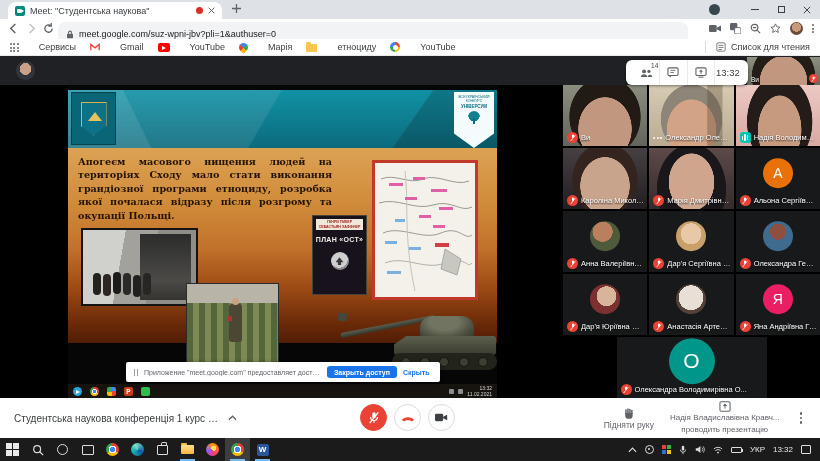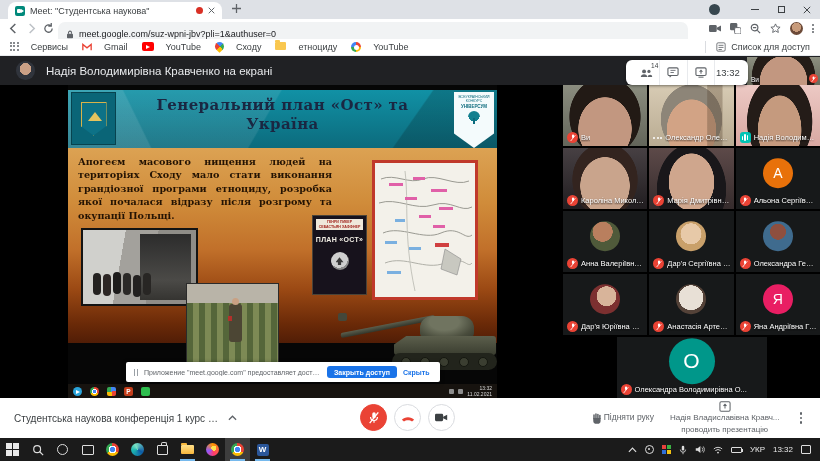--- a/index.html
+++ b/index.html
@@ -31,21 +31,21 @@
           border-radius:7px;display:flex;align-items:center;gap:5px;padding:12px 8px}
   .url-t{font-size:9px;color:#202124;white-space:nowrap}
   .tb-right{position:absolute;right:6px;top:3px;display:flex;align-items:center;gap:9px}
   .mini-avatar{width:13px;height:13px;border-radius:50%;background:radial-gradient(circle at 50% 40%,#c89b7b 0 45%,#6c4a38 46% 100%)}
   .kebab-v{display:flex;flex-direction:column;gap:1.5px}
   .kebab-v i{width:2px;height:2px;border-radius:50%;background:#5f6368}
 
   
   #bookmarks{position:absolute;left:0;top:39px;width:820px;height:17px;background:#fff;
              border-bottom:1px solid #e8eaed;display:flex;align-items:center;gap:14px;padding:0 10px}
-  .bm{display:flex;align-items:flex-start;gap:12px;font-size:9px;color:#3c4043;white-space:nowrap}
+  .bm{display:flex;align-items:flex-end;gap:20px;font-size:9px;color:#3c4043;white-space:nowrap}
   .ico10{width:10px;height:10px;flex:none}
   .grid9{display:grid;grid-template-columns:repeat(3,2px);grid-gap:1.4px}
   .grid9 i{width:2px;height:2px;border-radius:50%;background:#5f6368}
   .yt{width:12px;height:9px;background:#ff0000;border-radius:2px;position:relative}
   .yt::after{content:"";position:absolute;left:4.5px;top:2.5px;border-left:4px solid #fff;border-top:2px solid transparent;border-bottom:2px solid transparent}
   .pin{width:9px;height:9px;border-radius:50% 50% 50% 0;transform:rotate(-45deg);
        background:conic-gradient(#4285f4 0 25%,#34a853 0 50%,#fbbc05 0 75%,#ea4335 0)}
   .folder{width:11px;height:8px;background:#f9c74f;border-radius:1px;position:relative}
   .folder::before{content:"";position:absolute;left:0;top:-2px;width:5px;height:2px;background:#f9c74f;border-radius:1px 1px 0 0}
   .gball{width:10px;height:10px;border-radius:50%;background:conic-gradient(#ea4335 0 25%,#fbbc05 0 50%,#34a853 0 75%,#4285f4 0);position:relative}
@@ -213,21 +213,21 @@
   
   #mbar{position:absolute;left:0;top:398px;width:820px;height:40px;background:#fff;
         display:flex;align-items:center;padding:0 14px}
   .mname{font-size:10px;color:#3c4043;max-width:205px;white-space:nowrap;overflow:hidden;text-overflow:ellipsis}
   .mchev{margin-left:9px}
   .controls{position:absolute;left:360px;top:6px;display:flex;gap:7px}
   .cbtn{width:27px;height:27px;border-radius:50%;border:1px solid #dadce0;background:#fff;
         display:flex;align-items:center;justify-content:center;cursor:pointer}
   .cbtn.micoff{background:#ea4335;border-color:#ea4335}
   .mbar-right{margin-left:auto;display:flex;align-items:center;gap:16px}
-  .raise{display:flex;flex-direction:row;gap:1px;font-size:8.5px;color:#5f6368}
+  .raise{display:flex;flex-direction:column;align-items:center;gap:1px;font-size:8.5px;color:#5f6368}
   .pres{display:flex;flex-direction:column;align-items:center;gap:1px;font-size:8px;color:#5f6368;
         line-height:1.3;text-align:center}
   .kebab-m{display:flex;flex-direction:column;gap:2px;padding:0 4px}
   .kebab-m i{width:2.5px;height:2.5px;border-radius:50%;background:#5f6368}
 
   
   #taskbar{position:absolute;left:0;top:438px;width:820px;height:23px;background:#1b1b1b;
            display:flex;align-items:center}
   .tbtn{width:25px;height:23px;display:flex;align-items:center;justify-content:center;position:relative;flex:none}
   .tbtn.open::after{content:"";position:absolute;left:5px;right:5px;bottom:0;height:2px;background:#76b9ed}
@@ -355,42 +355,41 @@
           <path d="M1 9V2l5 4 5-4v7" stroke="#ea4335" stroke-width="1.6" fill="none"></path>
         </svg>
         <span>Gmail</span>
       </span>
     <span class="bm">
         <span class="yt"></span>
         <span>YouTube</span>
       </span>
     <span class="bm">
         <span class="pin"></span>
-        <span>Сходу</span>
+        <span>Марія</span>
       </span>
     <span class="bm">
         <span class="folder"></span>
         <span>етноциду</span>
       </span>
     <span class="bm">
         <span class="gball"></span>
         <span>YouTube</span>
       </span>
     <span class="bm readlist">
         <svg class="ico10" viewBox="0 0 12 12">
           <rect x="1" y="1" width="10" height="10" rx="1.5" stroke="#5f6368" fill="none"></rect>
           <path d="M3 4h6M3 6.5h6M3 9h4" stroke="#5f6368" stroke-width="1"></path>
         </svg>
-        <span>Список для доступ</span>
+        <span>Список для чтения</span>
       </span>
   </div>
 
   <div id="mheader">
     <span class="hd-avatar"></span>
-    <span class="hd-name">Надія Володимирівна Кравченко на екрані</span>
   </div>
 
   <div id="pill">
     <span class="pill-item">
       <svg width="13" height="10" viewBox="0 0 16 12">
           <circle cx="5" cy="4" r="2.4" fill="#5f6368"></circle>
           <circle cx="11" cy="4" r="2" fill="#5f6368"></circle>
           <path d="M1 11c0-2.2 1.8-3.5 4-3.5S9 8.8 9 11zM9.5 11c.2-1.8 1.4-2.8 3-2.8 1.5 0 2.5 1 2.5 2.8z" fill="#5f6368"></path>
         </svg>
       <span class="sup14">14</span>
@@ -425,21 +424,20 @@
   </div>
 
   <div id="content">
 
     <div id="shared">
       <div id="slide">
         <div id="banner">
           <div class="logoL">
               <div class="shield"></div>
             </div>
-          <div class="slide-title">Генеральний план «Ост» та Україна</div>
           <div class="logoR">
             <div class="tin">ВСЕУКРАЇНСЬКИЙ КОНКУРС</div>
             <div class="uni">УНІВЕРСУМ</div>
             <div class="tree"></div>
           </div>
         </div>
         <div id="sbody">
           <div class="slide-text">Апогеєм масового нищення людей на територіях Сходу мало стати виконання грандіозної програми етноциду, розробка якої почалася відразу після розгрому та окупації Польщі.</div>
 
           <svg class="map" viewBox="0 0 100 134" preserveAspectRatio="none">

